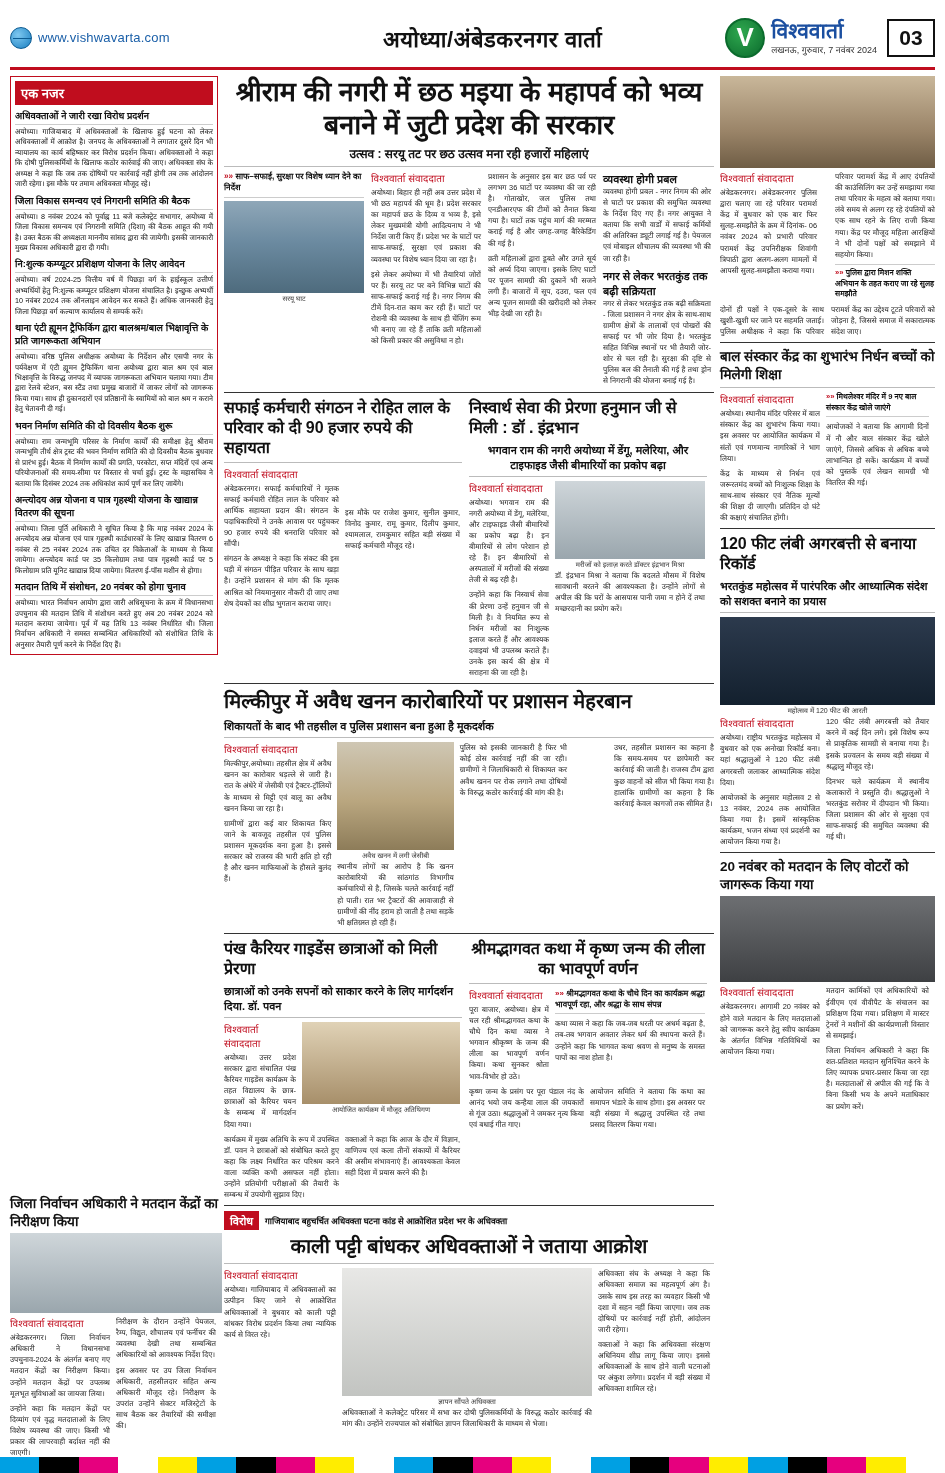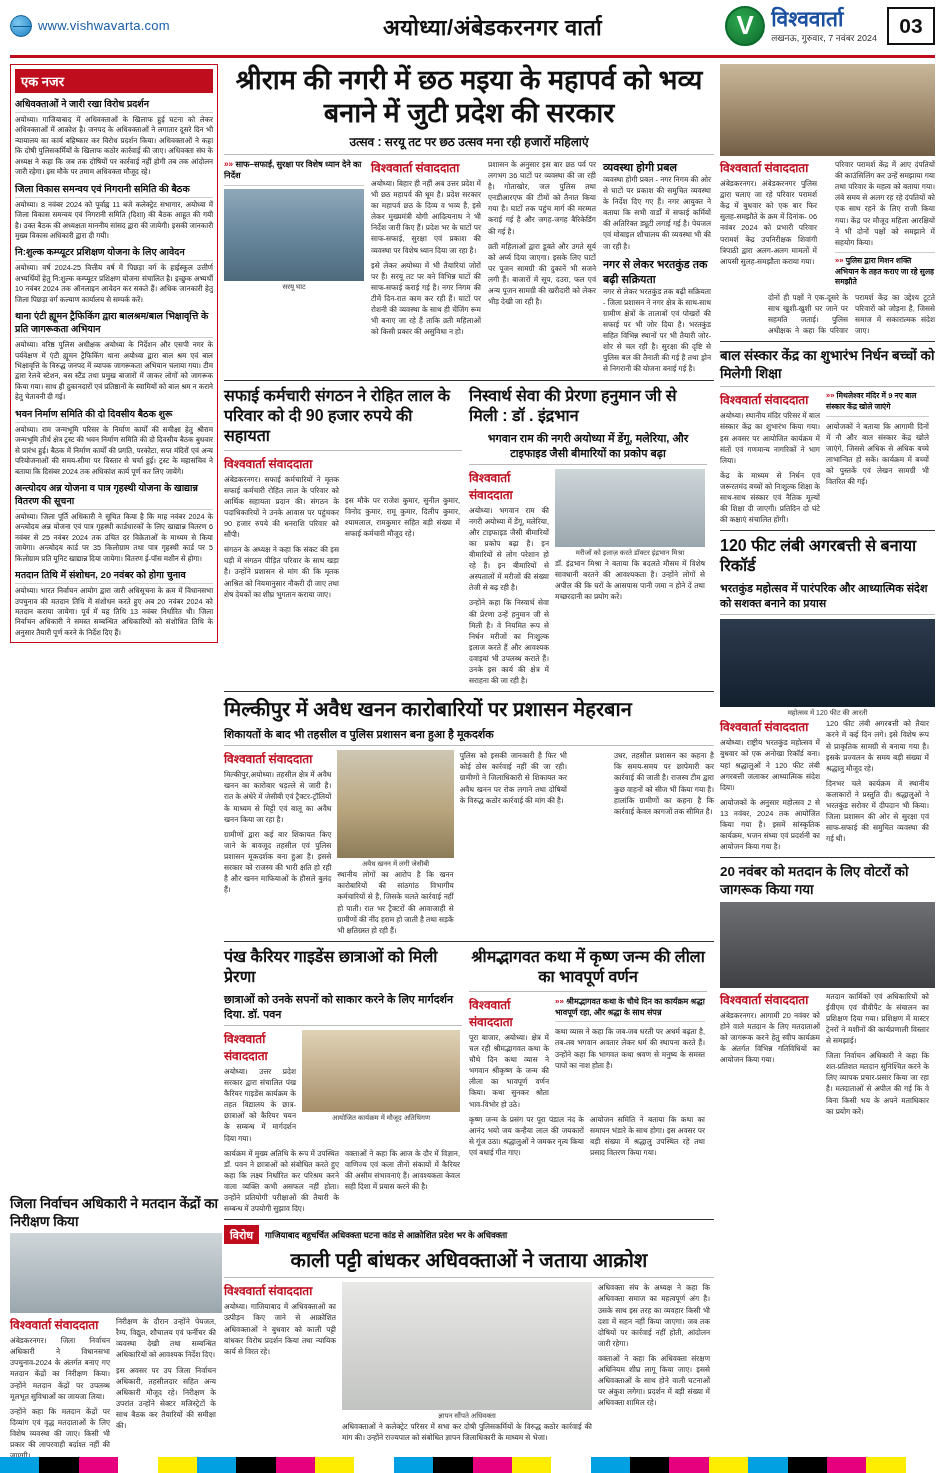--- a/index.html
+++ b/index.html
@@ -5,21 +5,21 @@
   * { box-sizing: border-box; }
   html, body { margin:0; padding:0; }
   body {
     width: 945px; height: 1473px;
     background: #ffffff;
     font-family: "Liberation Sans", sans-serif;
     color: #111;
     position: relative;
     overflow: hidden;
   }
-  .page { width:945px; height:1473px; position:relative; padding: 0 10px; }
+  .page { width:945px; height:1473px; position:relative; padding: 12px 10px; }
 
   
   .masthead {
     display:flex; align-items:center; justify-content:space-between;
     border-bottom: 3px solid #c00d1e;
     padding-bottom: 4px; height: 58px;
   }
   .mh-left { display:flex; align-items:center; gap:6px; width: 250px; }
   .globe {
     width:22px;height:22px;border-radius:50%;
@@ -48,38 +48,38 @@
   
   .content { display:flex; gap:6px; margin-top:6px; }
   .col { }
   .c-left { width: 212px; }
   .c-mid  { width: 490px; }
   .c-right{ width: 215px; }
   .body-txt {
     font-size:7.4px; line-height:1.5; text-align:justify; color:#222;
     column-gap:7px; hyphens:auto;
   }
-  .byline { color:#c00d1e; font-weight:bold; font-size:12px; margin-bottom:2px; }
+  .byline { color:#c00d1e; font-weight:normal; font-size:10px; margin-bottom:2px; }
   .photo { background:#9aa6ad; width:100%; position:relative; overflow:hidden; }
   .cap { font-size:7px; color:#333; text-align:center; padding:1px 0; }
   .rule { border-top:1px solid #333; margin:5px 0; }
   .thin-rule { border-top:1px solid #bbb; margin:4px 0; }
   .box { border:1px solid #c00d1e; padding:4px; }
 
   
   .head-xl { font-size:27px; font-weight:bold; line-height:1.22; text-align:center; }
   .head-lg { font-size:20px; font-weight:bold; line-height:1.25; }
   .head-md { font-size:16px; font-weight:bold; line-height:1.25; }
   .head-sm { font-size:13.5px; font-weight:bold; line-height:1.3; }
   .subhead { font-size:12px; font-weight:bold; text-align:center; margin-top:3px; }
   .subhead-l { font-size:11px; font-weight:bold; }
   .kicker { font-size:8.5px; color:#111; font-weight:bold; }
   .bullet-red { color:#c00d1e; font-weight:bold; }
 
-  .cols2 { column-count:2;margin-left:48px; }
+  .cols2 { column-count:2; }
 
   
   .ph-river { background: linear-gradient(#8fa7b8 0%, #6b8aa0 45%, #4e6b7d 100%); }
   .ph-crowd { background: linear-gradient(#c9b79a 0%, #9a8468 60%, #6f5d45 100%); }
   .ph-dark  { background: linear-gradient(#6d6f72, #3e4043); }
   .ph-stage { background: linear-gradient(#e0d2b6, #a78f6a); }
   .ph-night { background: linear-gradient(#2c3a4d, #13202e); }
   .ph-yellow{ background: linear-gradient(#cfc7b4 0%, #b9a67f 55%, #8d7c59 100%); }
   .ph-group { background: linear-gradient(#cfd6da, #9aa6ad); }
   .ph-white { background: linear-gradient(#e8e8e6, #c2c4c1); }

